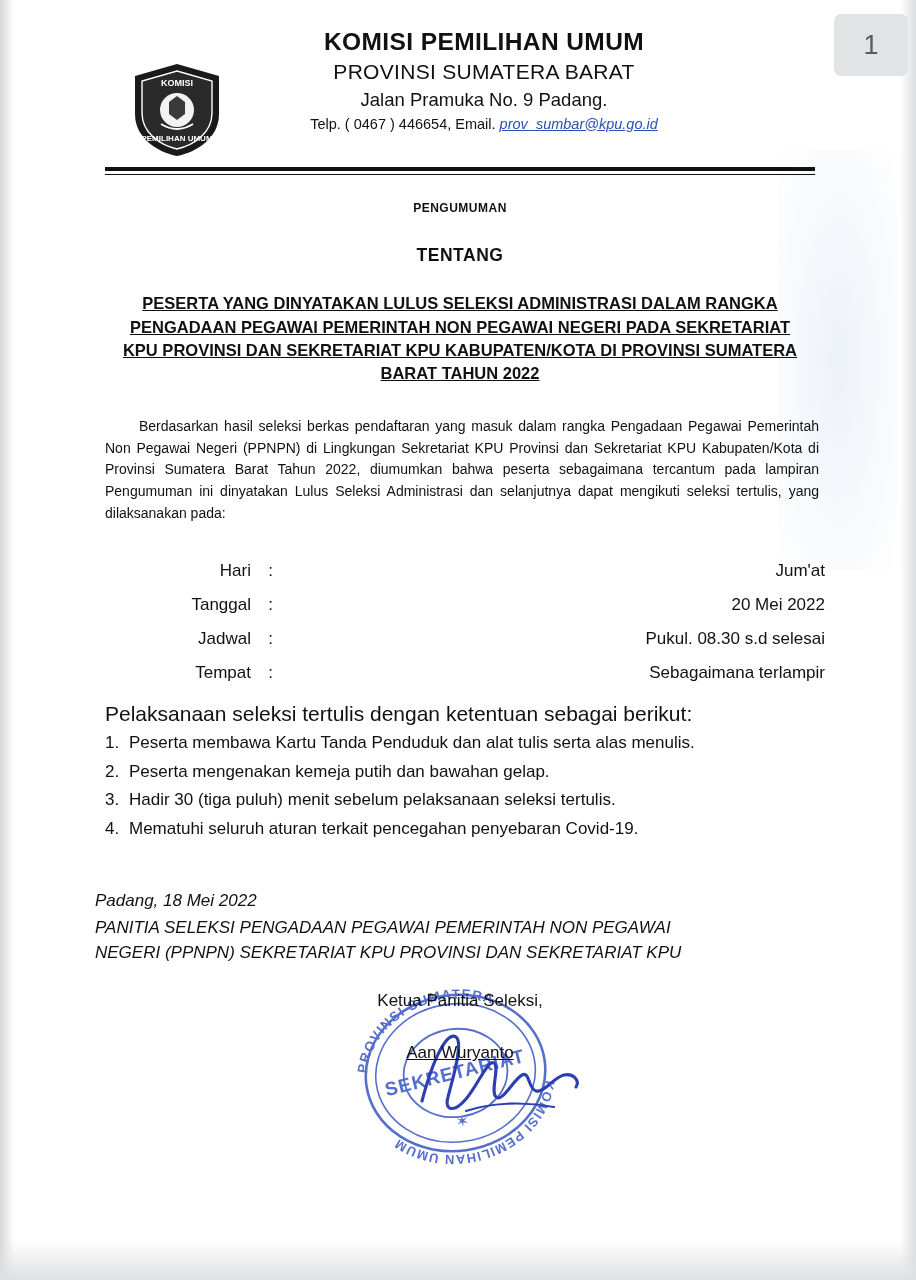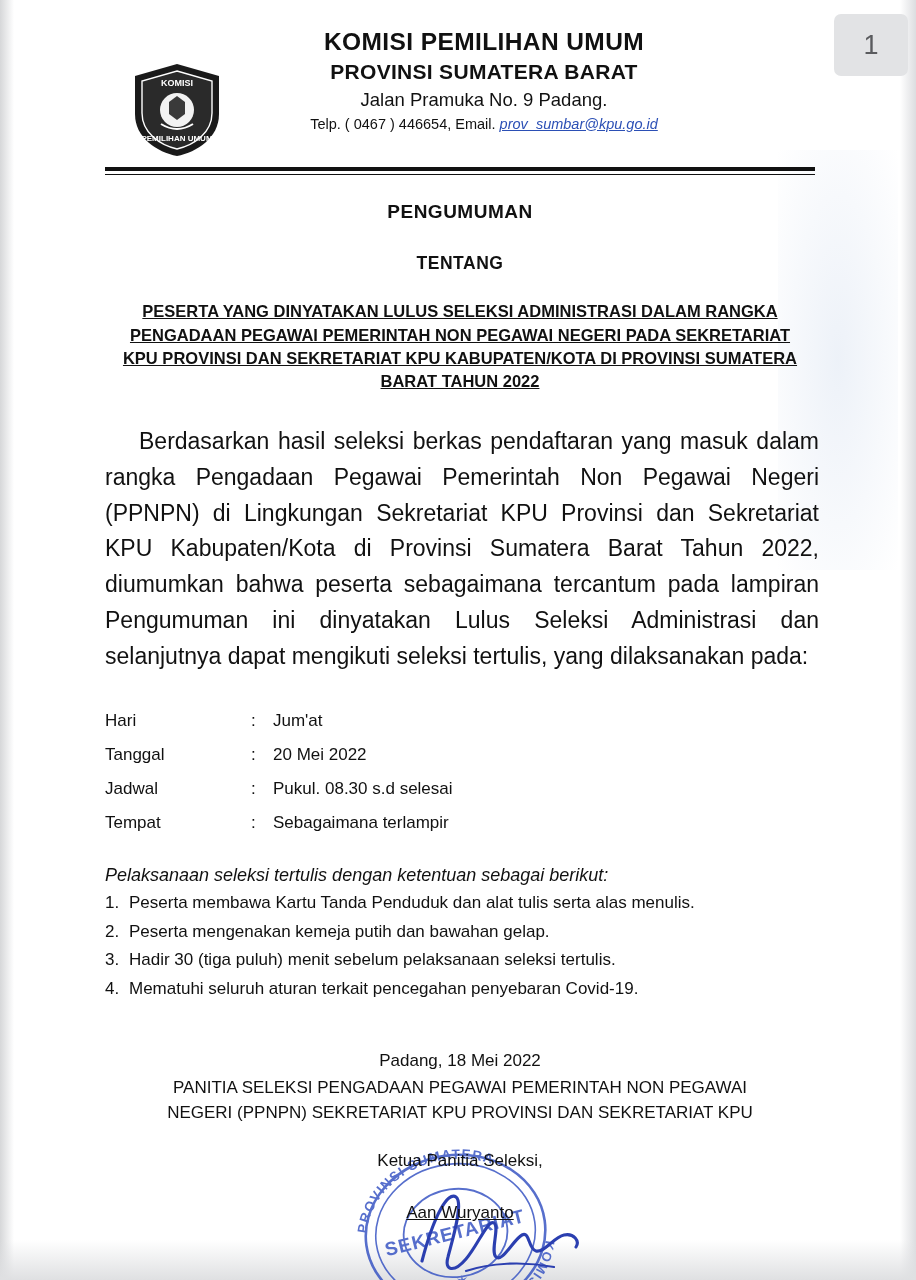--- a/index.html
+++ b/index.html
@@ -86,21 +86,21 @@
     padding-left: 48px;
   }
   .lh-line1 {
     font-size: 24.5px;
     font-weight: bold;
     letter-spacing: 0.4px;
     line-height: 1.15;
   }
   .lh-line2 {
     font-size: 21px;
-    font-weight: bold;
+    font-weight: normal;
     letter-spacing: 0.3px;
     margin-top: 4px;
     line-height: 1.15;
   }
   .lh-line3 {
     font-size: 18.5px;
     margin-top: 5px;
     line-height: 1.2;
   }
   .lh-line4 {
@@ -127,21 +127,21 @@
     background: #111;
     margin-top: 2.5px;
   }
 
   
   .title-block {
     text-align: center;
     margin-top: 26px;
   }
   .t-pengumuman {
-    font-size: 19px;
+    font-size: 12px;
     font-weight: bold;
     letter-spacing: 0.5px;
   }
   .t-nomor {
     font-size: 17.5px;
     font-weight: bold;
     margin-top: 4px;
   }
   .t-tentang {
     font-size: 17.5px;
@@ -154,65 +154,66 @@
     font-weight: bold;
     margin-top: 26px;
     line-height: 1.42;
     padding: 0 18px;
     text-decoration: underline;
   }
 
   
   .body-para {
     margin-top: 30px;
-    font-size: 23px;
+    font-size: 14px;
     line-height: 1.56;
     text-align: justify;
     padding: 0 6px 0 10px;
     text-indent: 34px;
   }
 
   .schedule {
     margin-top: 36px;
     padding-left: 10px;
     font-size: 17px;
   }
   .sched-row {
     display: flex;
     margin-bottom: 14px;
+    text-align: right;
   }
   .sched-label { width: 146px; }
   .sched-colon { width: 22px; }
   .sched-value { flex: 1; }
 
   .terms-intro {
-    margin-top: 32px;
+    margin-top: 19px;
     padding-left: 10px;
-    font-size: 18px;
-    font-style: italic;
+    font-size: 21px;
   }
   .terms-list {
     margin: 5px 0 0 0;
     padding-left: 10px;
     font-size: 17px;
     list-style: none;
   }
   .terms-list li {
     display: flex;
     margin-bottom: 4px;
     line-height: 1.45;
   }
   .terms-num { width: 24px; }
 
   
   .closing {
     margin-top: 48px;
-    text-align: center;
+    text-align: left;
     font-size: 17px;
     line-height: 1.45;
+    font-style: italic;
   }
   .closing .place-date { margin-bottom: 2px; }
   .closing .committee { line-height: 1.45; }
 
   .sign-area {
     position: relative;
     margin-top: 26px;
     height: 170px;
     text-align: center;
   }

